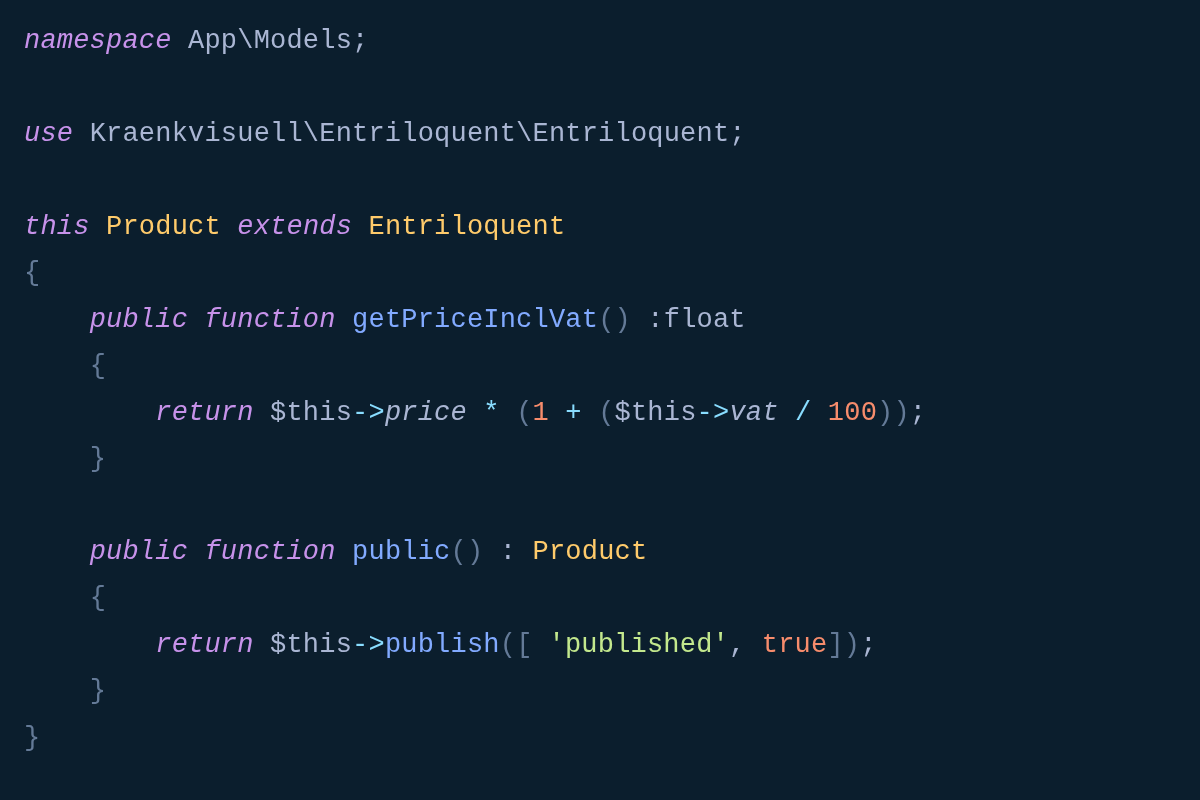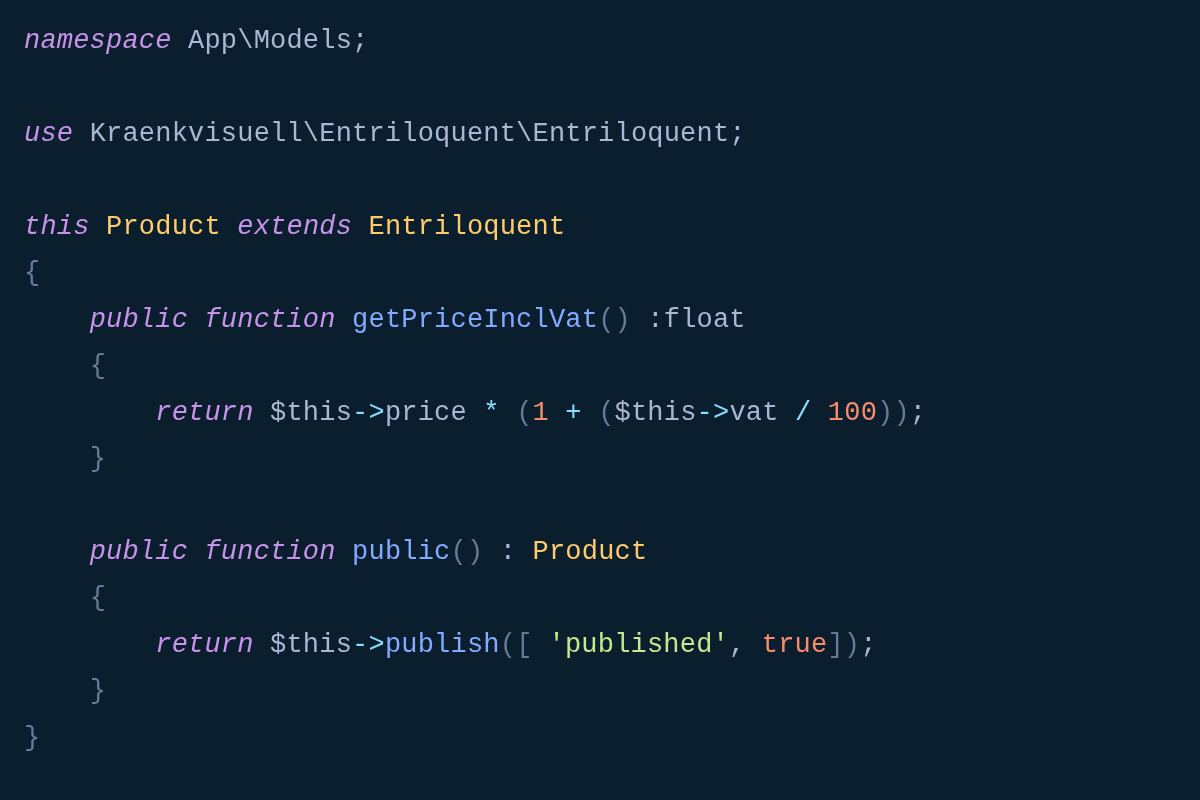--- a/index.html
+++ b/index.html
@@ -20,21 +20,21 @@
     white-space: pre;
     color: #aab6d3;
   }
   .kw-ns    { color: #c792ea; font-style: italic; }  
   .ns-path  { color: #aab6d3; }                       
   .cls-name { color: #ffcb6b; text-align: center; }                       
   .fn-name  { color: #82aaff; }                       
   .type-hint{ color: #aab6d3; text-align: right; }                       
   .var      { color: #aab6d3; }                       
   .op       { color: #89ddff; }                       
-  .prop     { color: #aab6d3; }                       
+  .prop     { color: #aab6d3; font-style: italic; }                       
   .num      { color: #f78c6c; }                       
   .str      { color: #c3e88d; margin-left: 16px; }                       
   .bool     { color: #f78c6c; }                       
   .punct    { color: #aab6d3; }                       
   .dim      { color: #647a97; }                       
 </style>
 </head>
 <body>
 
 <pre class="code"><span><span class="kw-ns">namespace</span> <span class="ns-path">App\Models</span><span class="punct">;</span></span>

